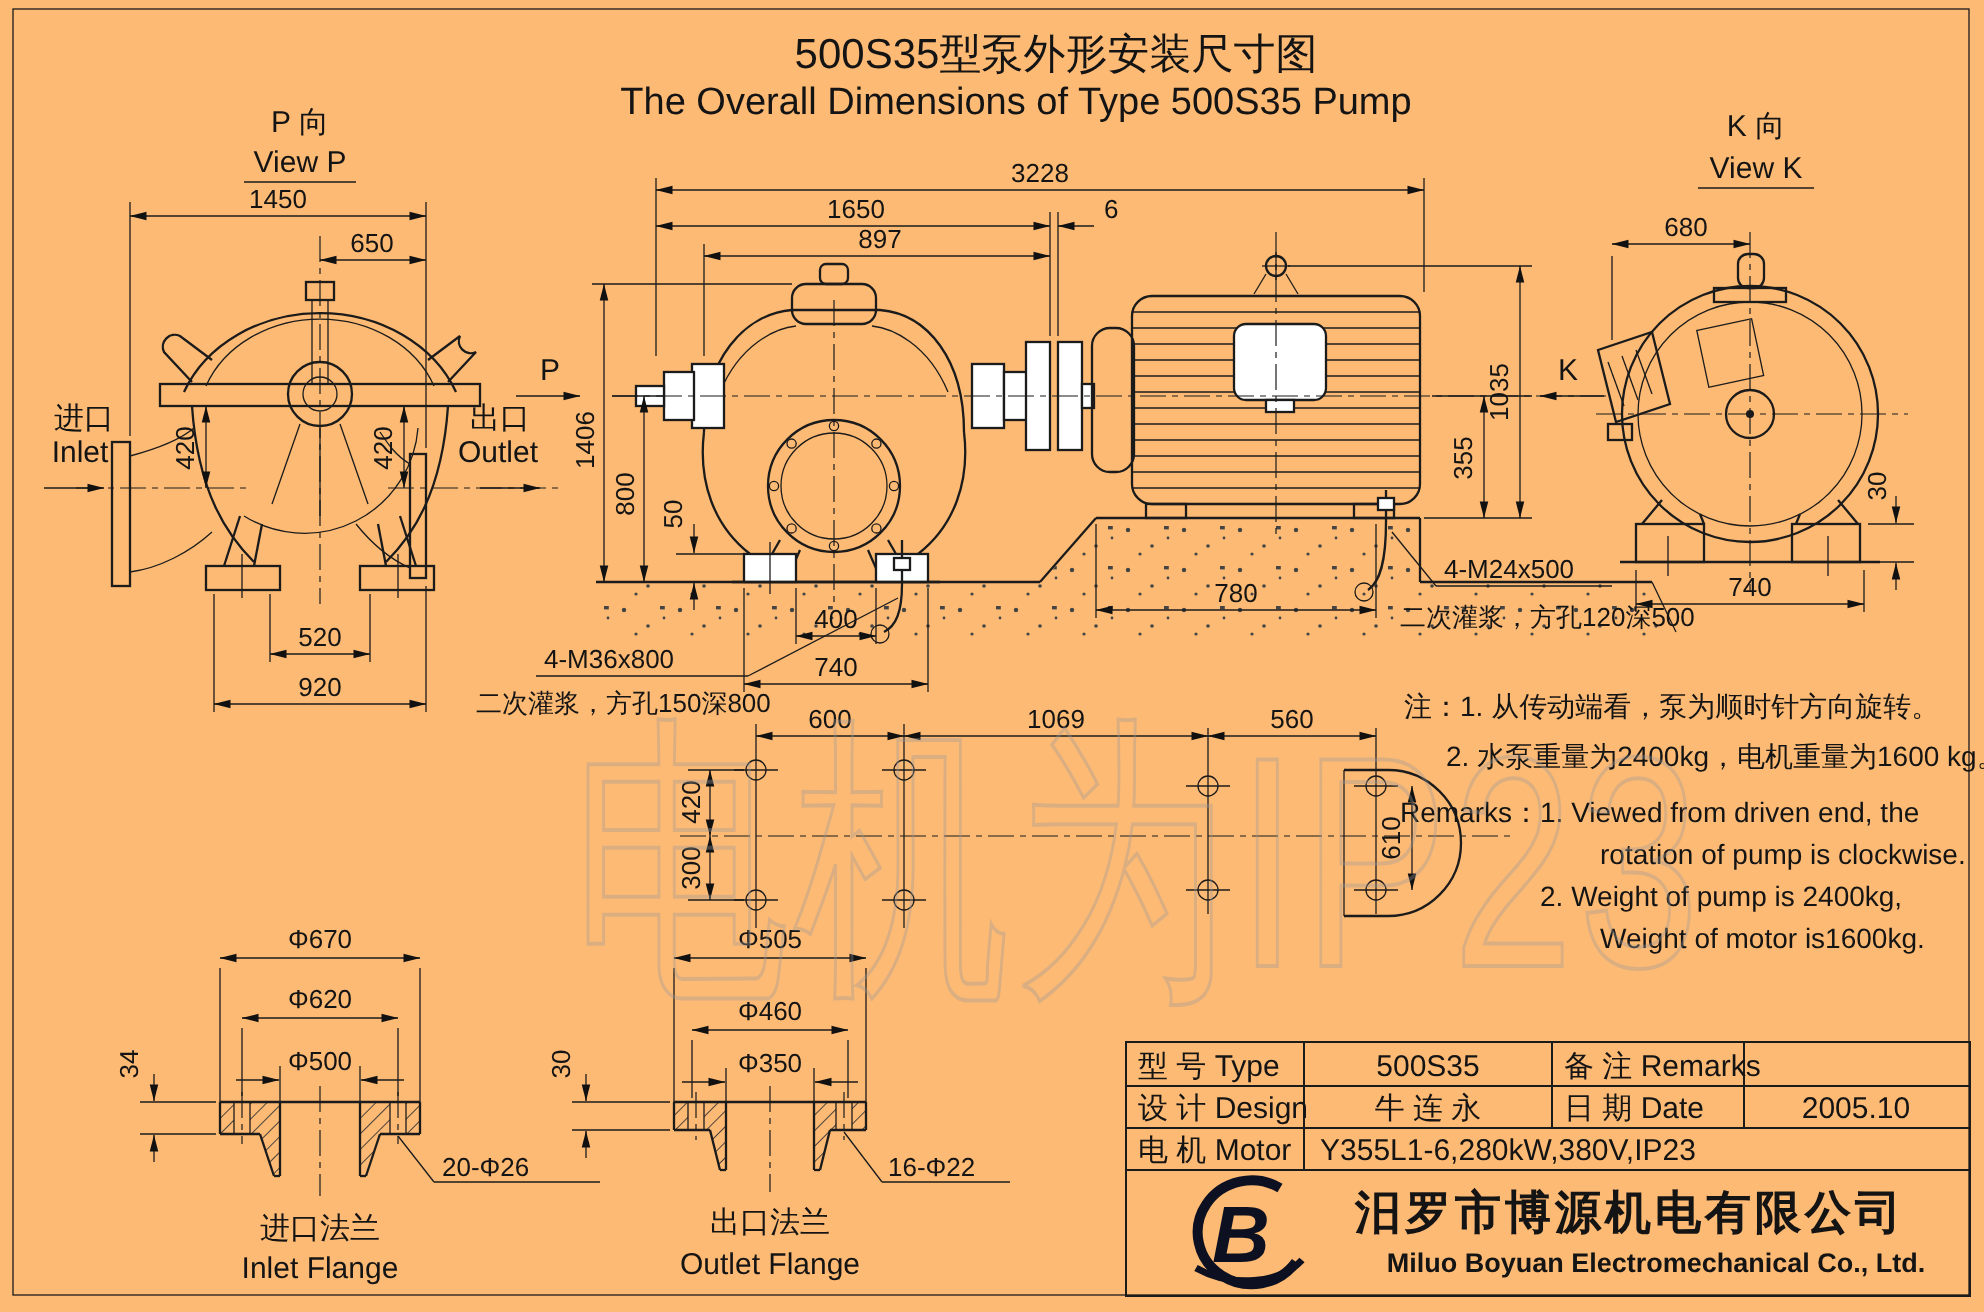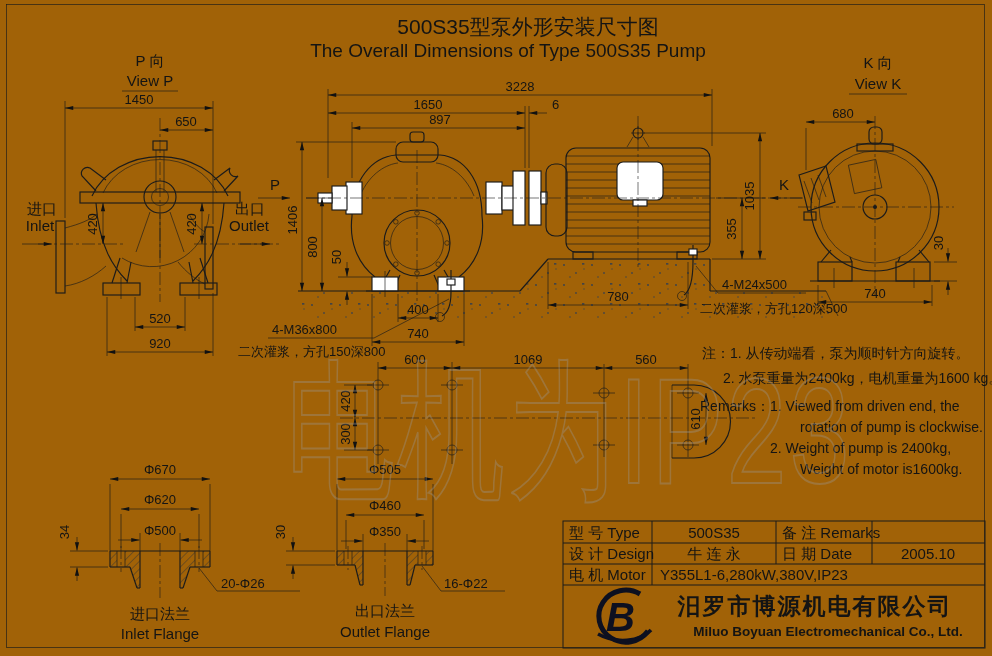--- a/index.html
+++ b/index.html
@@ -1,17 +1,17 @@
 <!DOCTYPE html>
 <html><head>
 <meta charset="utf-8">
 <style>
   html,body{margin:0;padding:0;background:#ffffff;}
   body{width:992px;height:656px;position:relative;overflow:hidden;font-family:"Liberation Sans",sans-serif;}
-  .sheet{position:absolute;inset:0;background:#a16207;}
+  .sheet{position:absolute;inset:0;background:#fdba74;}
   svg{position:absolute;left:0;top:0;}
   .wm{
     position:absolute;left:286px;top:356px;z-index:3;pointer-events:none;
     font-size:150px;line-height:1;letter-spacing:4px;white-space:nowrap;
     color:transparent;-webkit-text-stroke:2px #9a9a9a;opacity:.35;
     transform:scaleX(.72);transform-origin:left top;font-family:"Liberation Sans",sans-serif;
   }
   .ol{fill:none;stroke:#1b1b1b;stroke-width:1.15;}
   .tl{fill:none;stroke:#1b1b1b;stroke-width:.65;}
   .tb{fill:none;stroke:#1b1b1b;stroke-width:1;}

